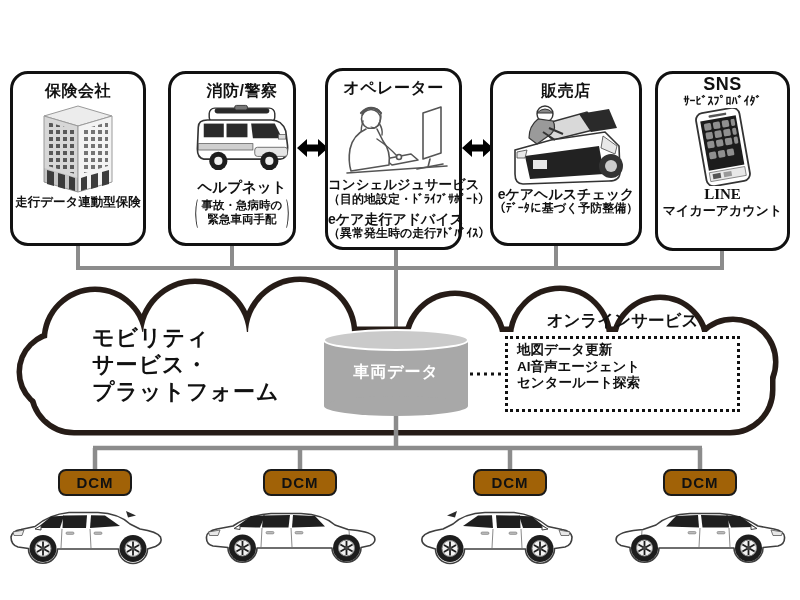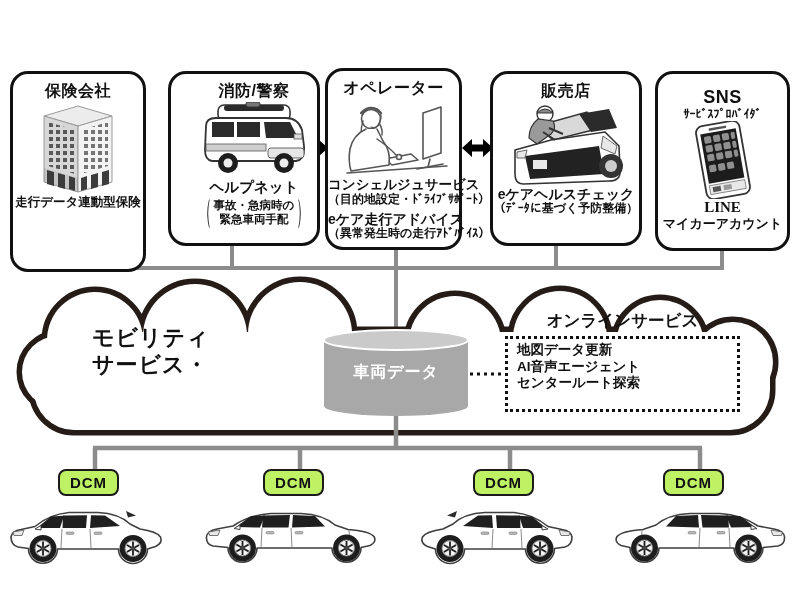--- a/index.html
+++ b/index.html
@@ -26,21 +26,21 @@
                font-weight:bold;font-size:22px;line-height:27px;letter-spacing:1px;}
   .db-label{position:absolute;left:324px;top:362px;width:144px;z-index:3;text-align:center;
             color:#fff;font-weight:bold;font-size:16px;letter-spacing:1px;}
   .online-title{position:absolute;left:505px;top:310px;width:235px;z-index:3;text-align:center;
                 font-weight:bold;font-size:16.5px;}
   .online-box{position:absolute;left:505px;top:336px;width:235px;height:76px;z-index:3;
               border:3px dotted #111;box-sizing:border-box;padding:3px 0 0 9px;}
   .online-box .oline{font-size:13.5px;font-weight:bold;line-height:16.5px;white-space:nowrap;}
 
   
-  .dcm{position:absolute;top:469px;width:61px;height:27px;z-index:2;background:#bef264;
+  .dcm{position:absolute;top:469px;width:74px;height:27px;z-index:2;background:#a16207;
        border:2.5px solid #1a1a1a;border-radius:8px;box-sizing:border-box;
        display:flex;align-items:center;justify-content:center;
        font-weight:bold;font-size:15px;letter-spacing:1px;}
 </style>
 </head>
 <body>
 
 <div class="stage">
 
   <svg class="layer" viewBox="0 0 800 600">
@@ -154,21 +154,21 @@
         <use href="#car-sd" transform="translate(203,502)"></use>
       </g>
     <g>
         <use href="#car-hb" transform="translate(575,502) scale(-1,1)"></use>
       </g>
     <g>
         <use href="#car-sd" transform="translate(788,502) scale(-1,1)"></use>
       </g>
   </svg>
 
-  <div class="entity" style="left:10px;top:71px;width:136px;height:201px;">
+  <div class="entity" style="left:10px;top:71px;width:136px;height:175px;">
     <div class="title">保険会社</div>
     <div class="icon">
       <svg width="100" height="92" viewBox="0 0 100 92">
         <defs>
           <pattern id="winL" width="7" height="7" patternUnits="userSpaceOnUse">
             <rect width="4" height="4" fill="#4a4a4a"></rect>
           </pattern>
         </defs>
         <polygon points="50,4 84,14 50,24 16,14" fill="#ececec" stroke="#9a9a9a"></polygon>
         <polygon points="16,14 50,24 50,90 16,80" fill="#d7d7d7" stroke="#9a9a9a"></polygon>
@@ -182,21 +182,21 @@
           <polygon points="41,74 47,76 47,89 41,87"></polygon>
           <polygon points="53,76 59,74 59,87 53,89"></polygon>
           <polygon points="63,73 70,71 70,85 63,87"></polygon>
           <polygon points="74,70 81,68 81,82 74,84"></polygon>
         </g>
       </svg>
     </div>
     <div class="svc" style="font-size:12.5px;">走行データ連動型保険</div>
   </div>
 
-  <div class="entity" style="left:168px;top:71px;width:152px;height:175px;padding-left:20px;">
+  <div class="entity" style="left:168px;top:71px;width:128px;height:175px;padding-left:20px;">
     <div class="title">消防/警察</div>
     <div class="icon">
       <svg width="112" height="76" viewBox="0 0 112 76">
         <rect x="20" y="3" width="72" height="16" rx="6" fill="#fff" stroke="#333" stroke-width="1.6"></rect>
         <rect x="26" y="3" width="60" height="6" rx="3" fill="#2a2a2a"></rect>
         <rect x="48" y="0" width="14" height="5" rx="2" fill="#777" stroke="#333" stroke-width="1"></rect>
         <path d="M8 24 Q8 16 18 16 L88 16 Q100 16 104 28 L106 44 Q107 58 98 59 L14 59 Q7 58 7 48 Z" fill="#fff" stroke="#333" stroke-width="1.8"></path>
         <polygon points="66,20 92,20 100,36 68,36" fill="#2a2a2a"></polygon>
         <rect x="14" y="20" width="22" height="15" fill="#2a2a2a"></rect>
         <rect x="39" y="20" width="23" height="15" fill="#2a2a2a"></rect>
@@ -262,21 +262,21 @@
         <path d="M31 17 Q22 24 22 36 L30 42 L44 32 Q50 26 46 19 Z" fill="#9a9a9a" stroke="#333" stroke-width="1.2"></path>
         <path d="M42 26 L56 32 M36 30 L48 38" stroke="#333" stroke-width="2" fill="none"></path>
         <rect x="26" y="58" width="14" height="9" fill="#fff" opacity=".9"></rect>
       </svg>
     </div>
     <div class="svc" style="font-size:14px;">eケアヘルスチェック</div>
     <div class="note">（ﾃﾞｰﾀに基づく予防整備）</div>
   </div>
 
   <div class="entity" style="left:655px;top:71px;width:135px;height:180px;">
-    <div class="title" style="font-size:18px;margin-top:13px;">SNS</div>
+    <div class="title" style="font-size:18px;margin-top:0;">SNS</div>
     <div class="sns-sub">ｻｰﾋﾞｽﾌﾟﾛﾊﾞｲﾀﾞ</div>
     <div class="icon">
       <svg width="86" height="78" viewBox="0 0 86 78">
         <g transform="rotate(-10 43 39)">
           <rect x="21" y="2" width="44" height="74" rx="7" fill="#fff" stroke="#333" stroke-width="1.8"></rect>
           <rect x="34" y="5.5" width="18" height="2.5" rx="1.2" fill="#555"></rect>
           <rect x="25" y="10" width="36" height="50" fill="#1c1c1c"></rect>
           <g fill="#8f8f8f">
             <rect x="28" y="13" width="7" height="7" rx="1.5"></rect>
               <rect x="37" y="13" width="7" height="7" rx="1.5"></rect>
@@ -300,20 +300,21 @@
         </g>
       </svg>
     </div>
     <div class="svc-big" style="font-size:15px;font-family:Liberation Serif, serif;">LINE</div>
     <div class="svc" style="font-size:13px;">マイカーアカウント</div>
   </div>
 
   <div class="cloud-label">
     <div>モビリティ</div>
     <div>サービス・</div>
+    <div>プラットフォーム</div>
   </div>
 
   <div class="db-label">車両データ</div>
 
   <div class="online-title">オンラインサービス</div>
   <div class="online-box">
     <div class="oline">地図データ更新</div>
     <div class="oline">AI音声エージェント</div>
     <div class="oline">センタールート探索</div>
   </div>

